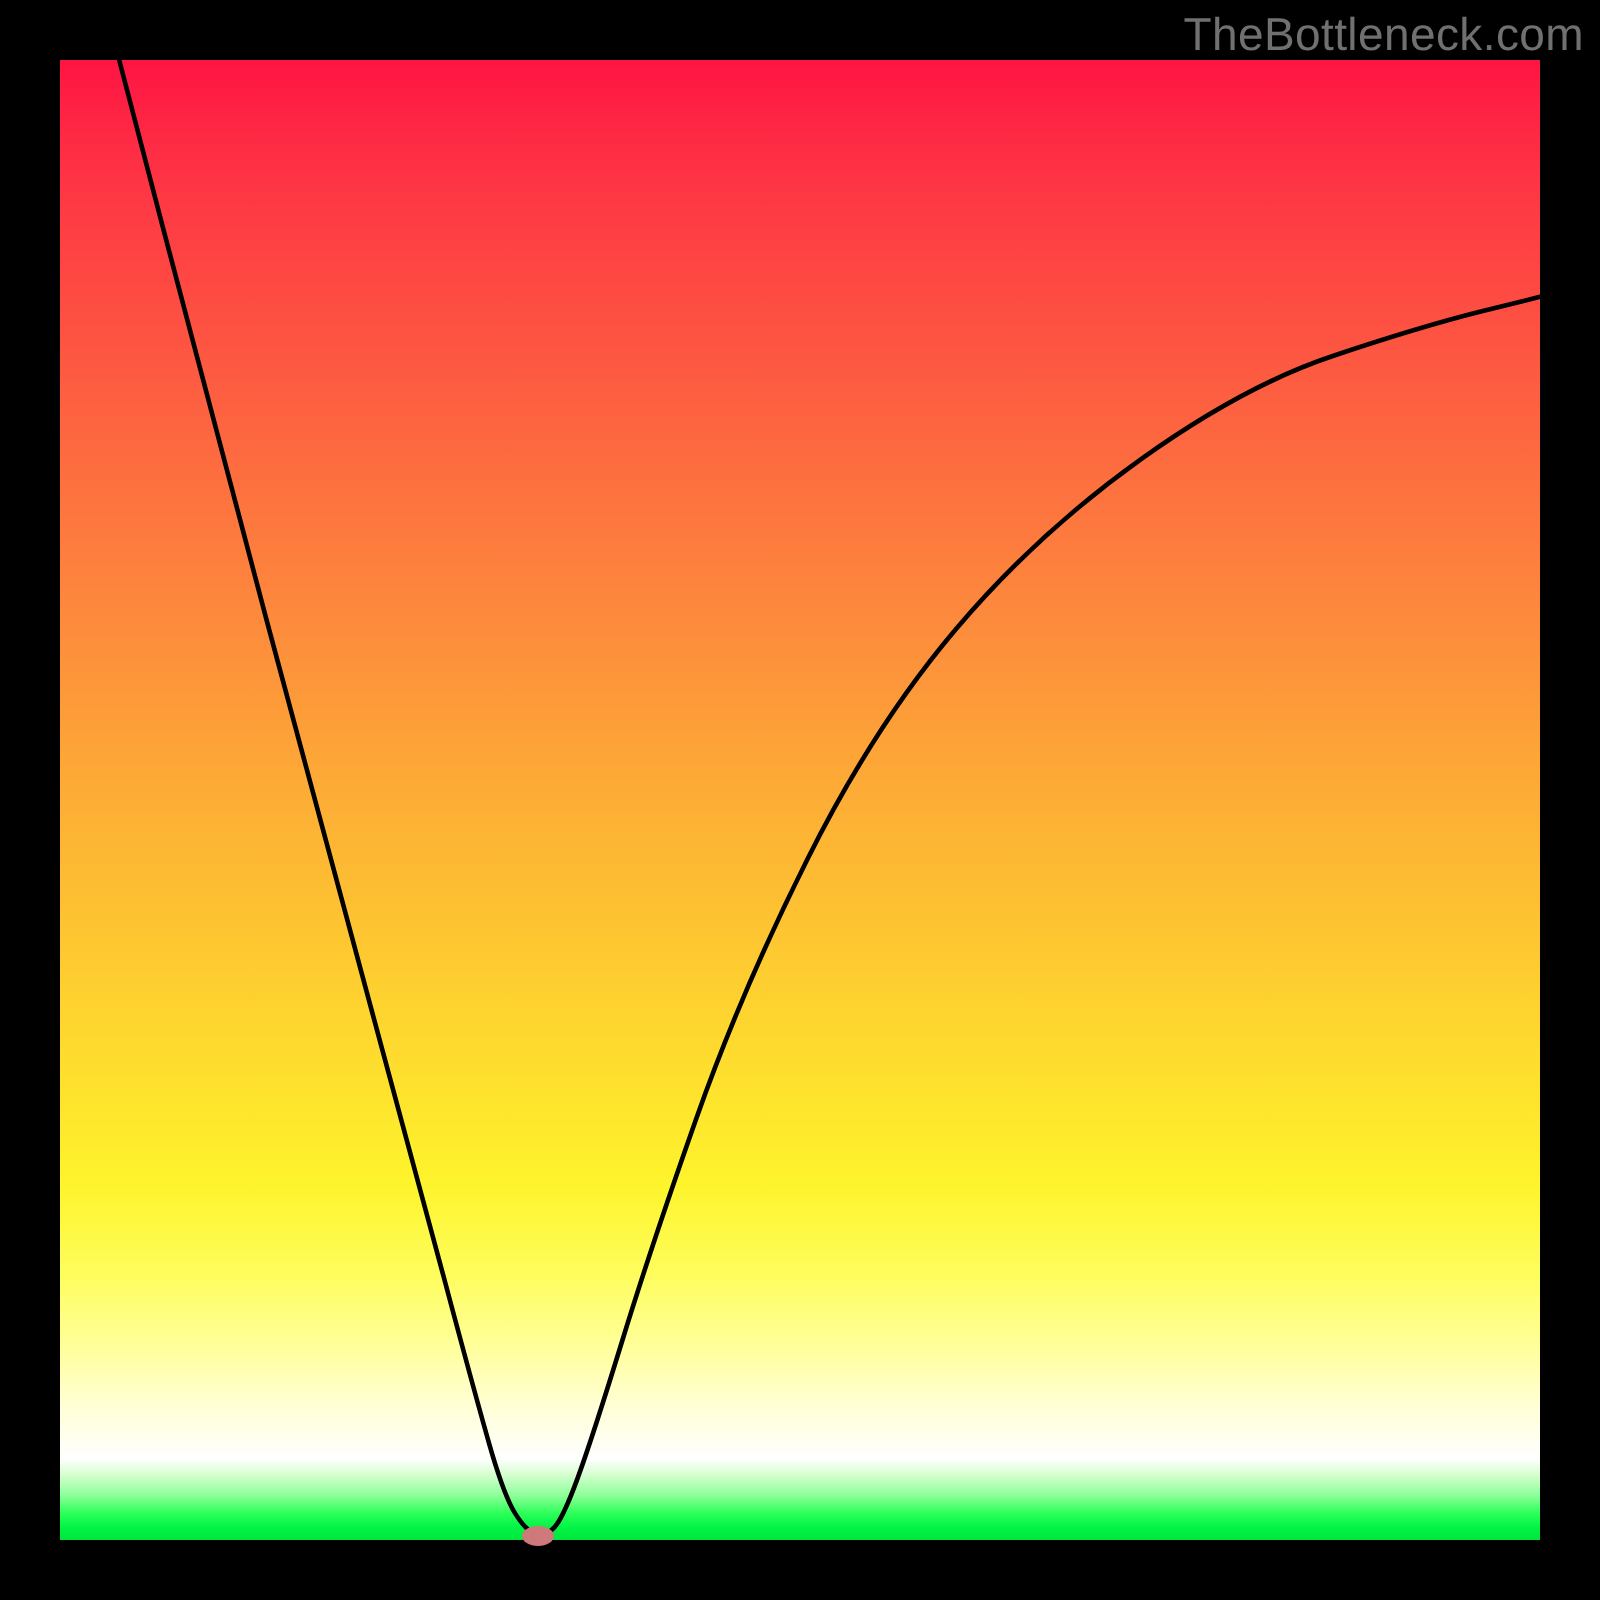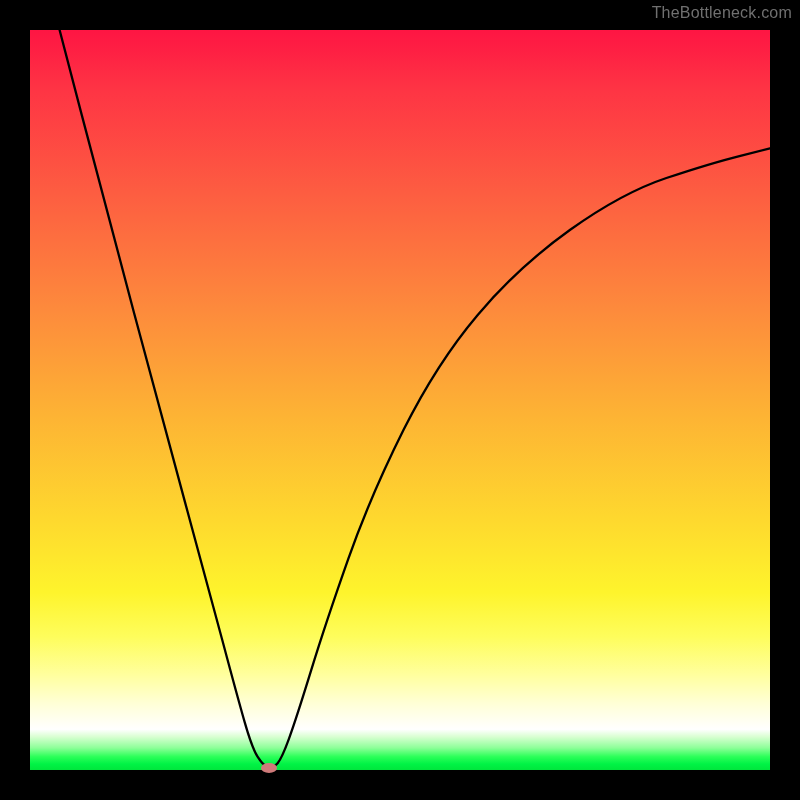--- a/index.html
+++ b/index.html
@@ -41,21 +41,21 @@
       #2cff59 98.2%,
       #00f345 99.2%,
       #00e63c 100%
     );
   }
   .watermark {
     position: absolute;
     top: 4px;
     right: 8px;
     color: #707070;
-    font-size: 16px;
+    font-size: 23px;
     font-weight: 500;
     letter-spacing: 0.2px;
   }
   svg.curve {
     position: absolute;
     inset: 0;
     width: 100%;
     height: 100%;
     overflow: visible;
   }

